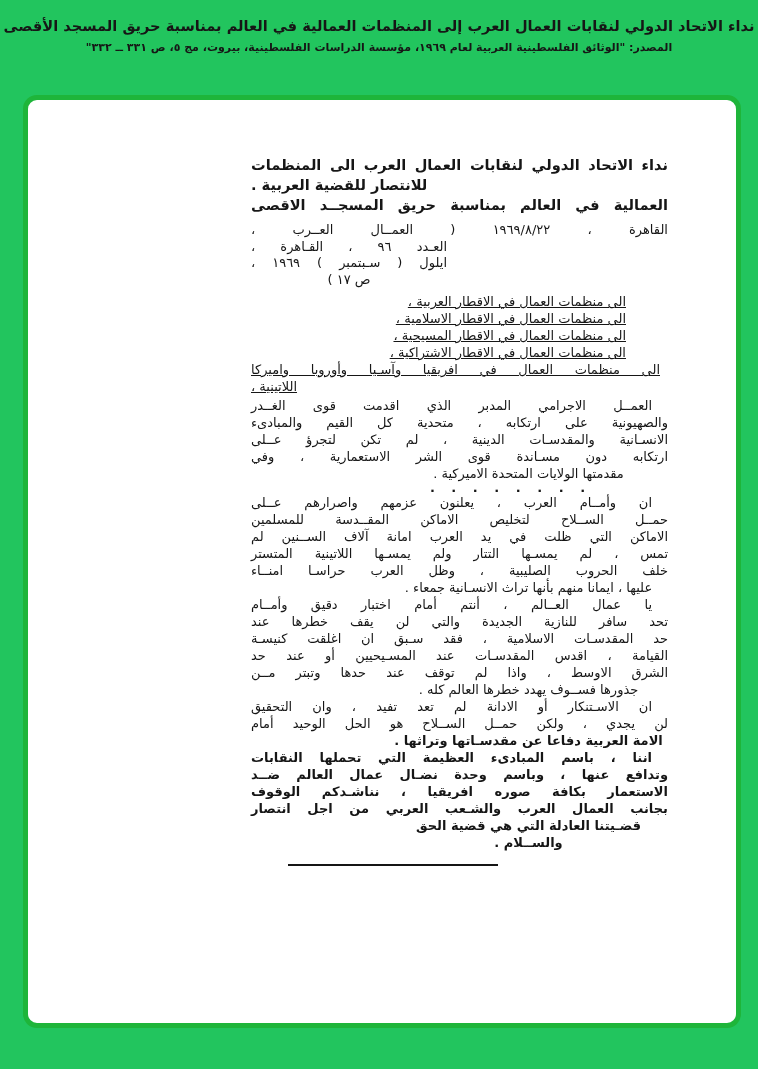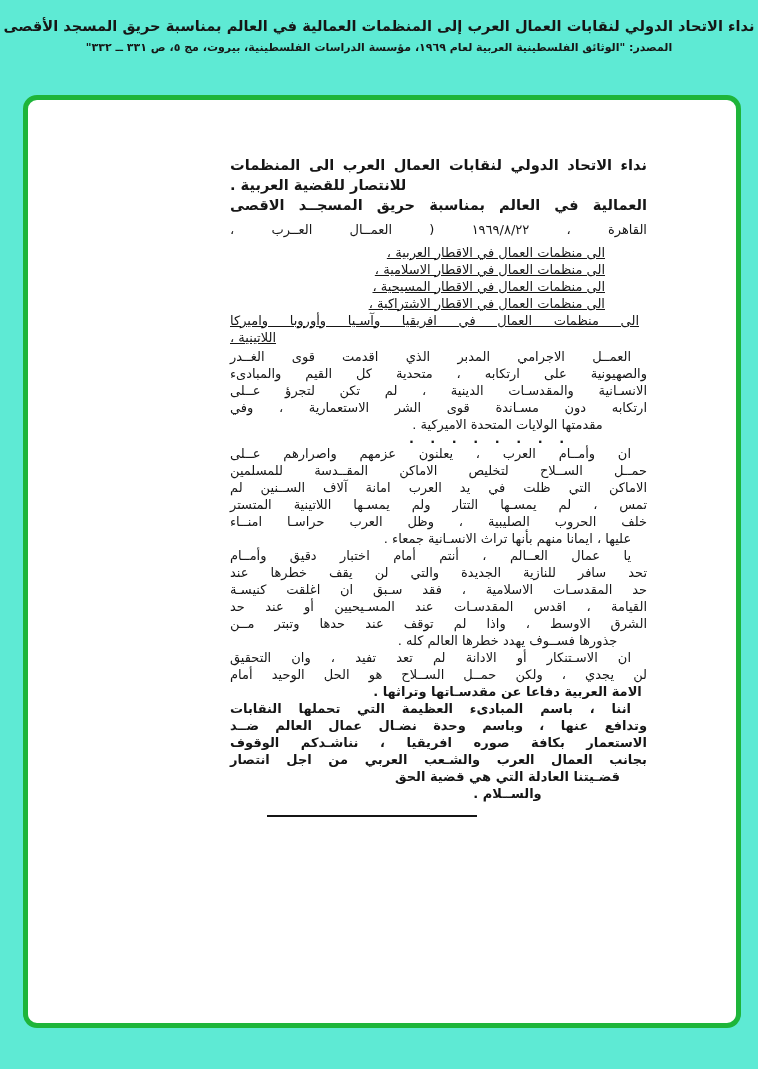--- a/index.html
+++ b/index.html
@@ -1,32 +1,32 @@
 <!DOCTYPE html>
 <html lang="ar"><head>
 <meta charset="utf-8">
 <style>
   html,body { margin:0; padding:0; background:#ffffff; }
   .page {
-    position:relative; width:758px; height:1069px; background:#5eead4;
+    position:relative; width:758px; height:1069px; background:#22c55e;
     font-family:"DejaVu Sans", sans-serif; color:#161616; overflow:hidden;
   }
   
   .header { text-align:center; padding-top:17px; direction:rtl; }
   .hdr-title { font-size:14.6px; font-weight:bold; letter-spacing:0; }
   .hdr-source { font-size:11px; font-weight:bold; margin-top:7px; }
   
   .frame {
     position:absolute; left:23px; top:95px; width:718px; height:933px;
     border:5px solid #1eb53a; border-radius:14px; box-sizing:border-box;
     background:#ffffff;
   }
   
   .doc {
-    position:absolute; left:202px; top:55px; width:417px;
+    position:absolute; left:223px; top:55px; width:417px;
     direction:rtl; text-align:right; font-size:13px; line-height:17px;
   }
   .tline { text-align:justify; text-align-last:justify; }
   .tlast { text-align-last:auto; }
   .title-block { font-size:14.6px; font-weight:bold; line-height:20px; margin-bottom:7px; }
   .title-block .tlast { text-align:left; text-align-last:left; }
   .citation { line-height:16.5px; margin-bottom:5px; }
   .cit-line1 { text-align:justify; text-align-last:justify; }
   .cit-rest { width:196px; margin-left:0; margin-right:auto; }
   .cit-j { text-align:justify; text-align-last:justify; }
@@ -57,20 +57,25 @@
     <div class="doc">
 
       <div class="title-block">
           <div class="tline">نداء الاتحاد الدولي لنقابات العمال العرب الى المنظمات</div>
           <div class="tline tlast">للانتصار للقضية العربية .</div>
           <div class="tline">العمالية في العالم بمناسبة حريق المسجــد الاقصى</div>
         </div>
 
       <div class="citation">
         <div class="cit-line1">القاهرة ، ١٩٦٩/٨/٢٢ ( العمــال العــرب ،</div>
+        <div class="cit-rest">
+          <div class="cit-j">العـدد ٩٦ ، القـاهرة ،</div>
+          <div class="cit-j">ايلول ( سـبتمبر ) ١٩٦٩ ،</div>
+          <div class="cit-page">ص ١٧ )</div>
+        </div>
       </div>
 
       <div class="list">
         <div class="li">الى منظمات العمال في الاقطار العربية ،</div>
         <div class="li">الى منظمات العمال في الاقطار الاسلامية ،</div>
         <div class="li">الى منظمات العمال في الاقطار المسيحية ،</div>
         <div class="li">الى منظمات العمال في الاقطار الاشتراكية ،</div>
         <div class="li li-wide">الى منظمات العمال في افريقيا وآسـيا وأوروبا واميركا</div>
         <div class="li-cont">اللاتينية ،</div>
       </div>

